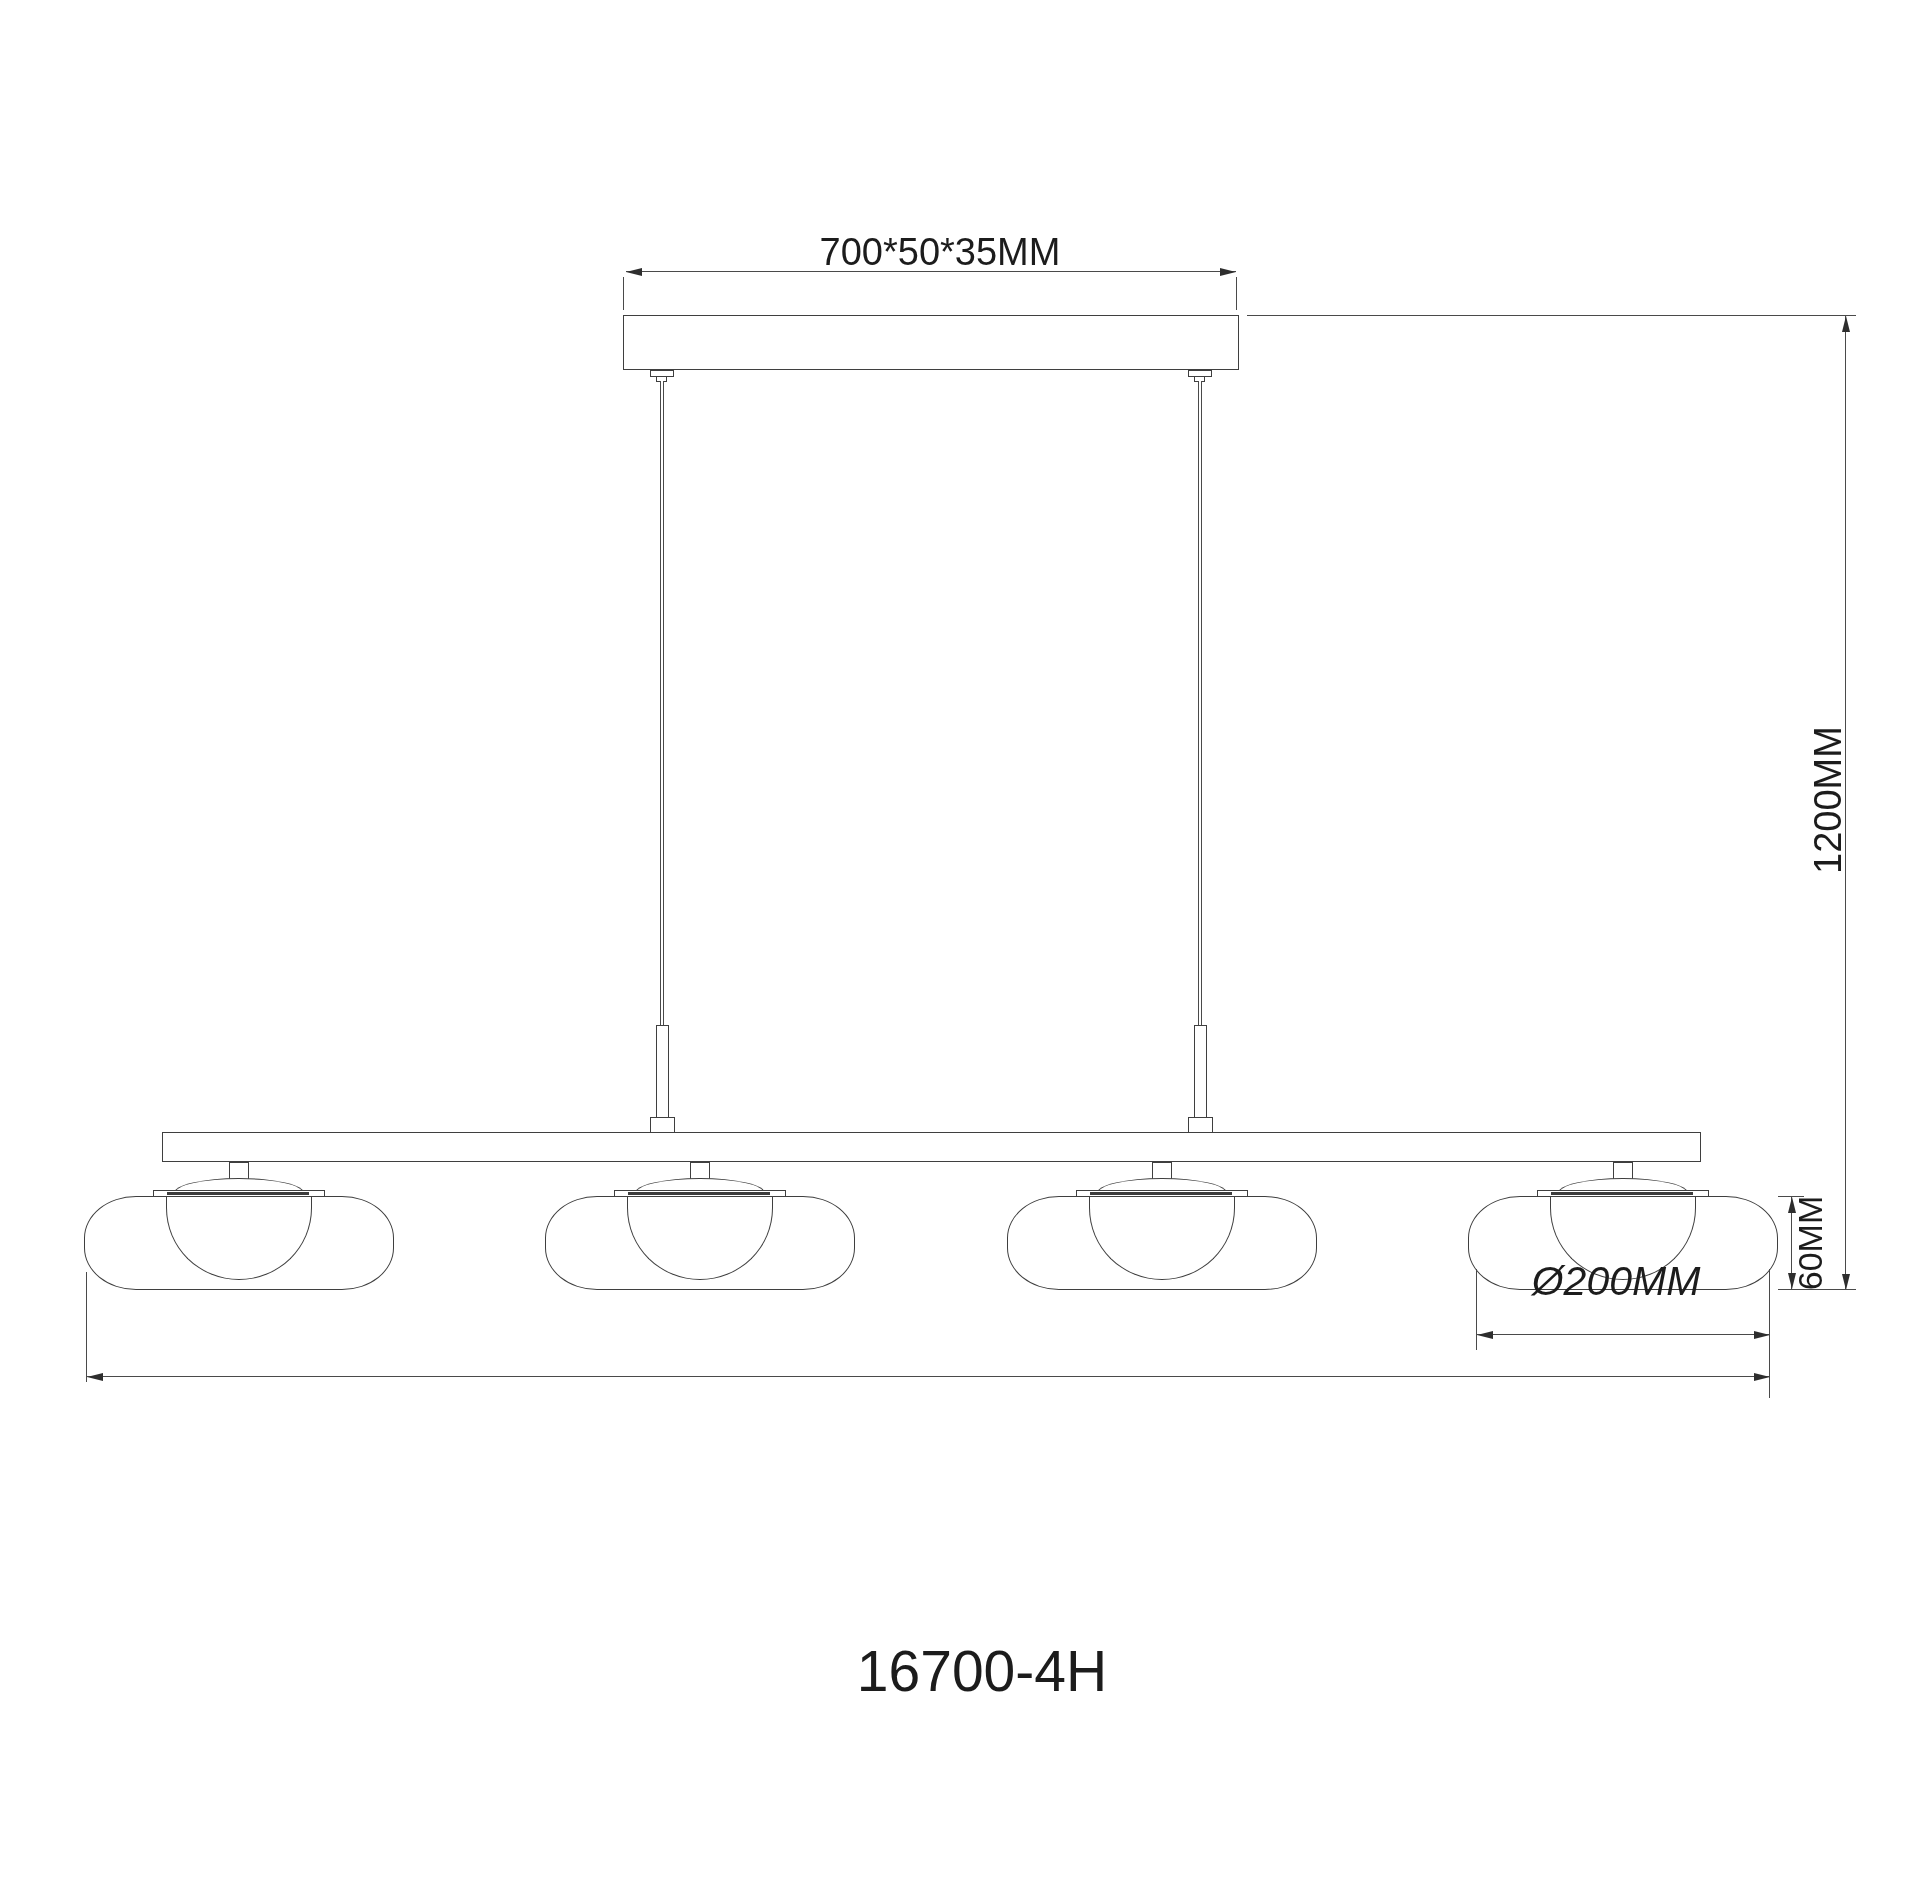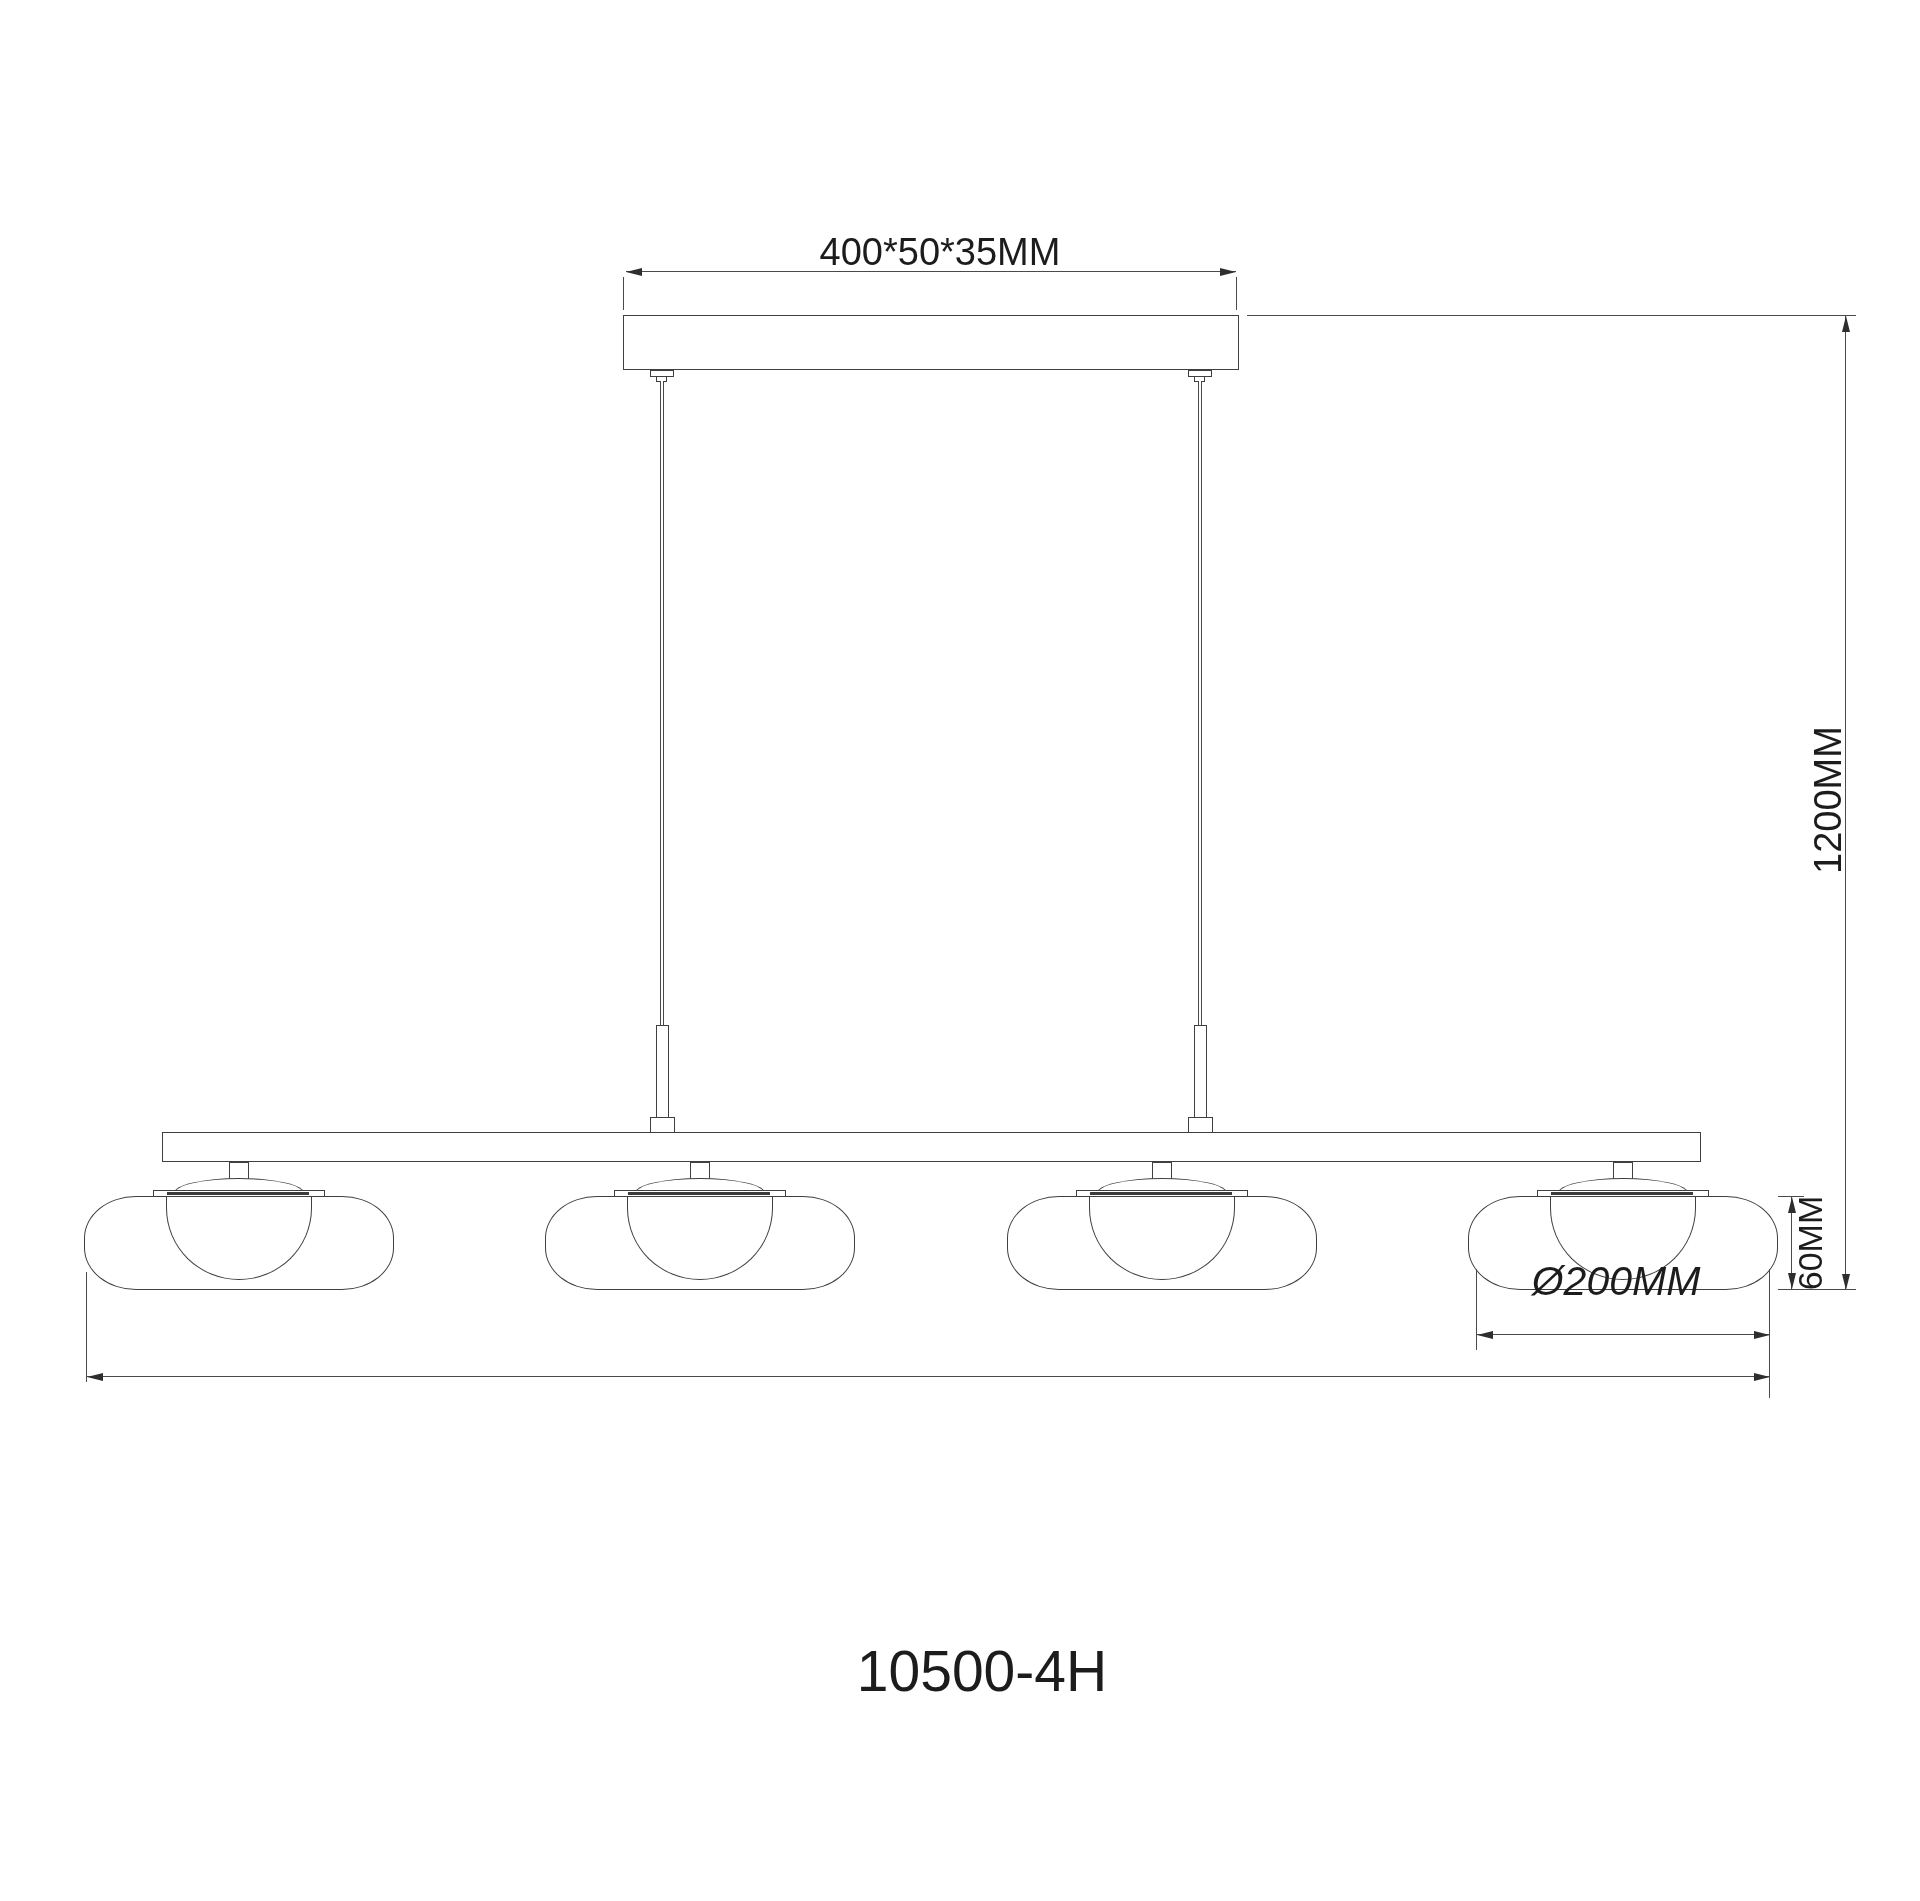--- a/index.html
+++ b/index.html
@@ -41,21 +41,21 @@
   .lamp .lid{position:absolute;left:69px;top:28px;width:172px;height:7px;background:#fff;border:1.3px solid #3f3f3f;box-sizing:border-box;}
   .lamp .lidband{position:absolute;left:13px;top:1px;width:142px;height:3px;background:#3b3b3b;}
 </style>
 </head>
 <body>
 
 <div id="canvas">
 
   <div class="outline canopy"></div>
 
-  <div class="dimtext" style="left:740px;top:231px;width:400px;font-size:38px;">400*50*35MM</div>
+  <div class="dimtext" style="left:740px;top:231px;width:400px;font-size:38px;">700*50*35MM</div>
   <div class="hline" style="left:626px;top:271px;width:610px;"></div>
   <div class="arr left" style="left:626px;top:268px;"></div>
   <div class="arr right" style="left:1220px;top:268px;"></div>
   <div class="vline" style="left:623px;top:277px;height:33px;"></div>
   <div class="vline" style="left:1236px;top:277px;height:33px;"></div>
 
   <div class="hangplate" style="left:650px;"></div>
   <div class="hangnub" style="left:656px;"></div>
   <div class="cable" style="left:660px;"></div>
   <div class="cyl" style="left:656px;"></div>
@@ -124,15 +124,15 @@
   <div class="hline" style="left:1477px;top:1334px;width:293px;"></div>
   <div class="arr left" style="left:1477px;top:1331px;"></div>
   <div class="arr right" style="left:1754px;top:1331px;"></div>
   <div class="dimtext" style="left:1466px;top:1258px;width:300px;font-size:41px;font-style:italic;">Ø200MM</div>
 
   <div class="vline" style="left:86px;top:1272px;height:110px;"></div>
   <div class="hline" style="left:87px;top:1376px;width:1683px;"></div>
   <div class="arr left" style="left:87px;top:1373px;"></div>
   <div class="arr right" style="left:1754px;top:1373px;"></div>
 
-  <div class="dimtext" style="left:762px;top:1638px;width:440px;font-size:57px;">10500-4H</div>
+  <div class="dimtext" style="left:762px;top:1638px;width:440px;font-size:57px;">16700-4H</div>
 
 </div>
 
 </body></html>

